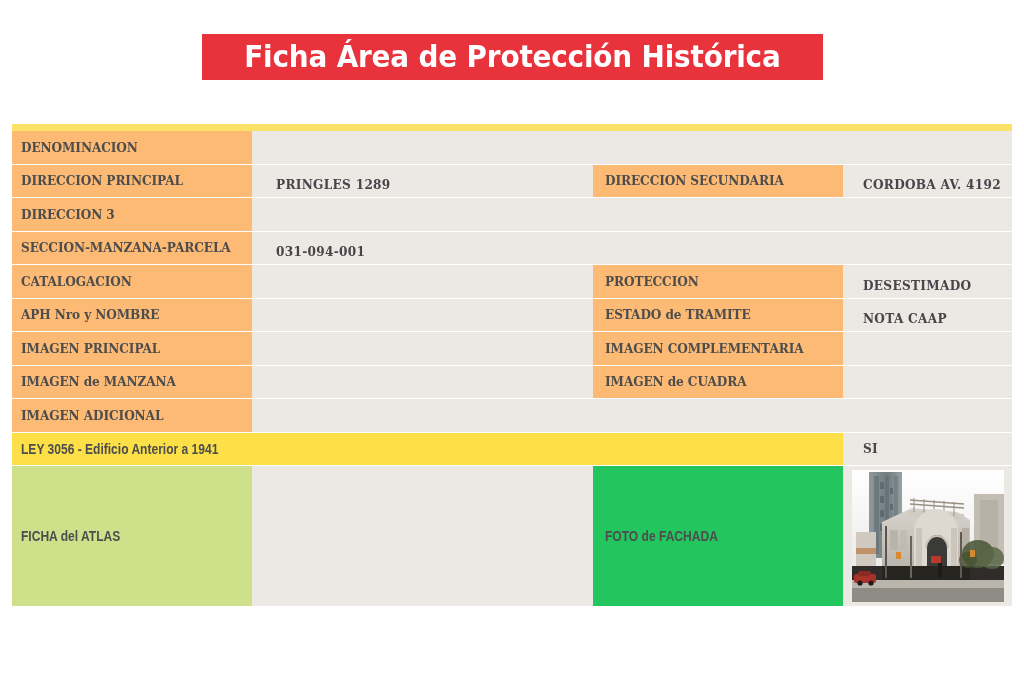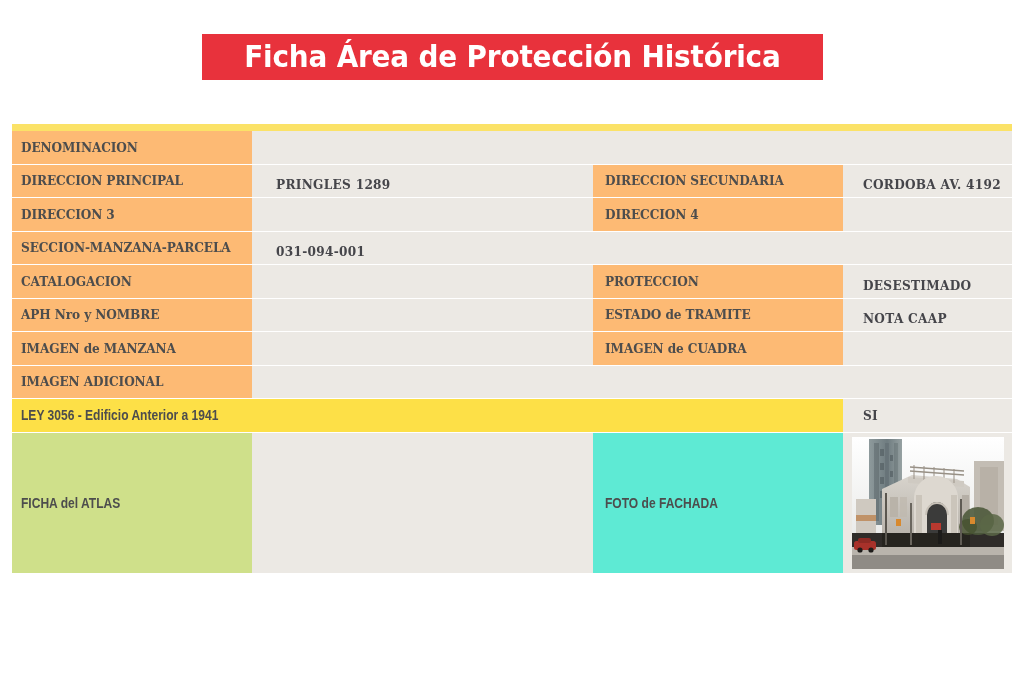--- a/index.html
+++ b/index.html
@@ -151,21 +151,21 @@
   #atlas-plano {
     position: absolute;
     left: 240px; top: 0; bottom: 0;
     width: 341px;
     background: #ece9e4;
   }
   #fachada-label {
     position: absolute;
     left: 581px; top: 0; bottom: 0;
     width: 250px;
-    background: #5eead4;
+    background: #22c55e;
     display: flex;
     align-items: center;
     padding-left: 12px;
     box-sizing: border-box;
   }
   #fachada-photo-cell {
     position: absolute;
     left: 831px; top: 0; bottom: 0;
     width: 169px;
     background: #ece9e4;
@@ -225,23 +225,20 @@
     </div>
   </div>
 
   <div class="row">
     <div class="cell green lbl-1">
       <span class="t">DIRECCION 3</span>
     </div>
     <div class="cell plain val-1">
       <span class="t val"></span>
     </div>
-    <div class="cell green lbl-2">
-      <span class="t">DIRECCION 4</span>
-    </div>
     <div class="cell plain val-2">
       <span class="t val"></span>
     </div>
   </div>
 
   <div class="row">
     <div class="cell green lbl-1">
       <span class="t">SECCION-MANZANA-PARCELA</span>
     </div>
     <div class="cell plain val-1">
@@ -278,20 +275,34 @@
       <span class="t val"></span>
     </div>
     <div class="cell green lbl-2">
       <span class="t">ESTADO de TRAMITE</span>
     </div>
     <div class="cell plain val-2">
       <span class="t val">NOTA CAAP</span>
     </div>
   </div>
 
+  <div class="row">
+    <div class="cell green lbl-1">
+      <span class="t">IMAGEN PRINCIPAL</span>
+    </div>
+    <div class="cell plain val-1">
+      <span class="t val"></span>
+    </div>
+    <div class="cell green lbl-2">
+      <span class="t">IMAGEN COMPLEMENTARIA</span>
+    </div>
+    <div class="cell plain val-2">
+      <span class="t val"></span>
+    </div>
+  </div>
 
   <div class="row">
     <div class="cell green lbl-1">
       <span class="t">IMAGEN de MANZANA</span>
     </div>
     <div class="cell plain val-1">
       <span class="t val"></span>
     </div>
     <div class="cell green lbl-2">
       <span class="t">IMAGEN de CUADRA</span>

